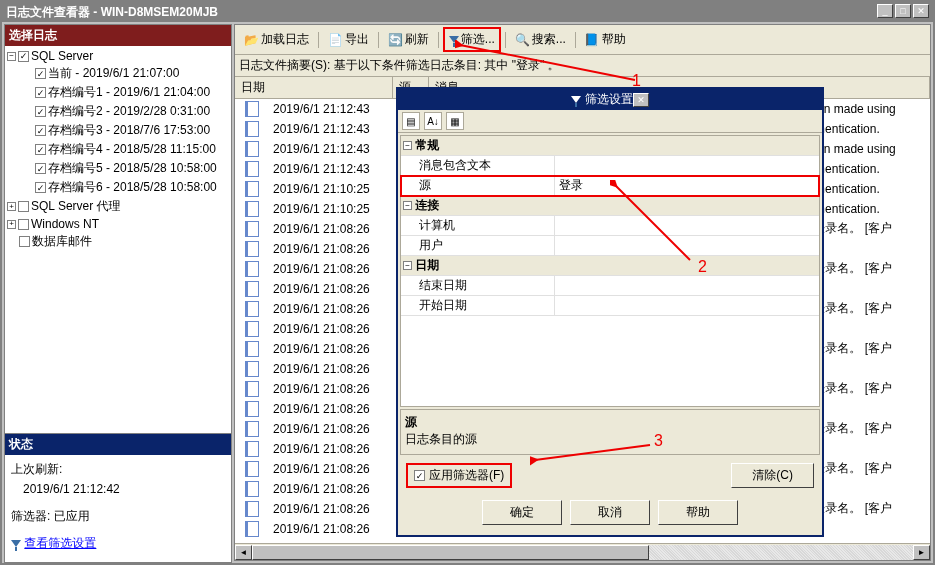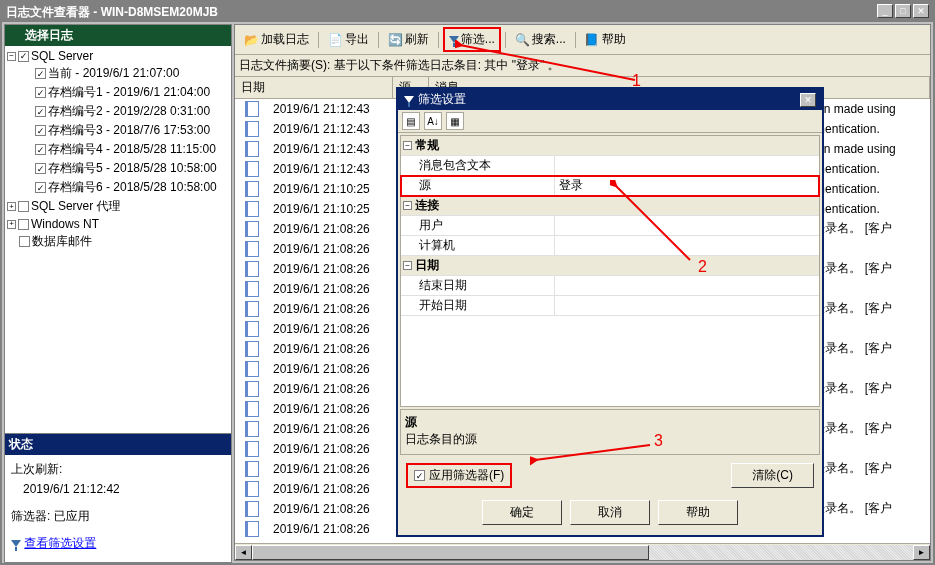--- a/index.html
+++ b/index.html
@@ -7,21 +7,21 @@
 
 .window { position: absolute; border: 2px solid #808080; background: #c0c0c0; }
 .titlebar { background: #808080; color: #fff; padding: 2px 4px; display: flex; justify-content: space-between; align-items: flex-start; height: 20px; }
 .titlebar-text { font-weight: bold; }
 .titlebar-buttons { display: flex; gap: 2px; }
 .titlebar-btn { width: 16px; height: 14px; background: #c0c0c0; border: 1px solid #fff; border-right-color: #404040; border-bottom-color: #404040; display: flex; align-items: center; justify-content: center; font-size: 9px; cursor: pointer; }
 
 .main-window { top: 0; left: 0; width: 935px; height: 565px; }
 
 .left-panel { position: absolute; top: 22px; left: 2px; width: 228px; height: 539px; background: #fff; border: 1px solid #808080; display: flex; flex-direction: column; }
-.panel-header { background: #14532d; color: #fff; padding: 2px 20px; font-weight: bold; }
+.panel-header { background: #7f1d1d; color: #fff; padding: 2px 4px; font-weight: bold; }
 .tree { padding: 2px; flex: 1; overflow: auto; }
 .tree-item { white-space: nowrap; padding: 1px 0; display: flex; align-items: center; gap: 2px; }
 .tree-item.indent1 { padding-left: 12px; }
 .tree-item.indent2 { padding-left: 28px; }
 .expander { width: 9px; height: 9px; border: 1px solid #808080; display: inline-flex; align-items: center; justify-content: center; font-size: 8px; line-height: 1; background: #fff; }
 .checkbox { width: 11px; height: 11px; border: 1px solid #808080; display: inline-flex; align-items: center; justify-content: center; font-size: 9px; background: #fff; }
 .checkbox.checked::before { content: "✓"; }
 
 .status-panel { border-top: 1px solid #808080; }
 .status-header { background: #0a246a; color: #fff; padding: 2px 4px; font-weight: bold; }
@@ -51,21 +51,21 @@
 .cell-msg { flex: 1; padding-left: 370px; white-space: nowrap; overflow: hidden; }
 .page-icon { width: 14px; height: 16px; background: #fff; border: 1px solid #6688cc; border-left: 3px solid #6688cc; display: inline-block; }
 
 .hscroll { height: 17px; background: #ece9d8; border-top: 1px solid #aca899; display: flex; align-items: center; }
 .hscroll-btn { width: 17px; height: 15px; background: #c0c0c0; border: 1px solid #fff; border-right-color: #404040; border-bottom-color: #404040; display: flex; align-items: center; justify-content: center; font-size: 8px; }
 .hscroll-track { flex: 1; height: 15px; background: repeating-linear-gradient(45deg,#e8e8e8,#e8e8e8 1px,#d8d8d8 1px,#d8d8d8 2px); position: relative; }
 .hscroll-thumb { position: absolute; left: 0; width: 60%; height: 100%; background: #c0c0c0; border: 1px solid #fff; border-right-color: #404040; border-bottom-color: #404040; }
 
 
 .dialog { position: absolute; top: 87px; left: 396px; width: 428px; background: #ece9d8; border: 2px solid #0a246a; z-index: 10; }
-.dlg-title { background: #0a246a; color: #fff; padding: 2px 6px; display: flex; justify-content: space-between; align-items: center; }
+.dlg-title { background: #0a246a; color: #fff; padding: 2px 6px; display: flex; justify-content: center; align-items: center; }
 .dlg-title .tt { display: flex; align-items: center; gap: 4px; }
 .dlg-toolbar { padding: 2px 4px; display: flex; gap: 4px; border-bottom: 1px solid #aca899; }
 .dlg-tb-icon { width: 18px; height: 18px; border: 1px solid #aca899; background: #fff; display: flex; align-items: center; justify-content: center; font-size: 10px; }
 
 .prop-grid { border: 1px solid #aca899; background: #fff; margin: 2px; }
 .pg-section { display: flex; align-items: center; background: #ece9d8; border-bottom: 1px solid #e0e0e0; padding: 1px 2px; }
 .pg-row { display: flex; border-bottom: 1px solid #e0e0e0; }
 .pg-label { width: 154px; padding: 1px 4px 1px 18px; border-right: 1px solid #e0e0e0; }
 .pg-value { flex: 1; padding: 1px 4px; }
 .pg-row.hl { outline: 2px solid #e00; outline-offset: -1px; }
@@ -381,25 +381,25 @@
     <div class="pg-row">
         <div class="pg-label">消息包含文本</div>
         <div class="pg-value"></div>
       </div>
     <div class="pg-row hl">
         <div class="pg-label">源</div>
         <div class="pg-value">登录</div>
       </div>
     <div class="pg-section"><span class="expander">−</span>&nbsp;<b>连接</b></div>
     <div class="pg-row">
+        <div class="pg-label">计算机</div>
+        <div class="pg-value"></div>
+      </div>
+    <div class="pg-row">
         <div class="pg-label">用户</div>
-        <div class="pg-value"></div>
-      </div>
-    <div class="pg-row">
-        <div class="pg-label">计算机</div>
         <div class="pg-value"></div>
       </div>
     <div class="pg-section"><span class="expander">−</span>&nbsp;<b>日期</b></div>
     <div class="pg-row">
         <div class="pg-label">结束日期</div>
         <div class="pg-value"></div>
       </div>
     <div class="pg-row">
         <div class="pg-label">开始日期</div>
         <div class="pg-value"></div>

